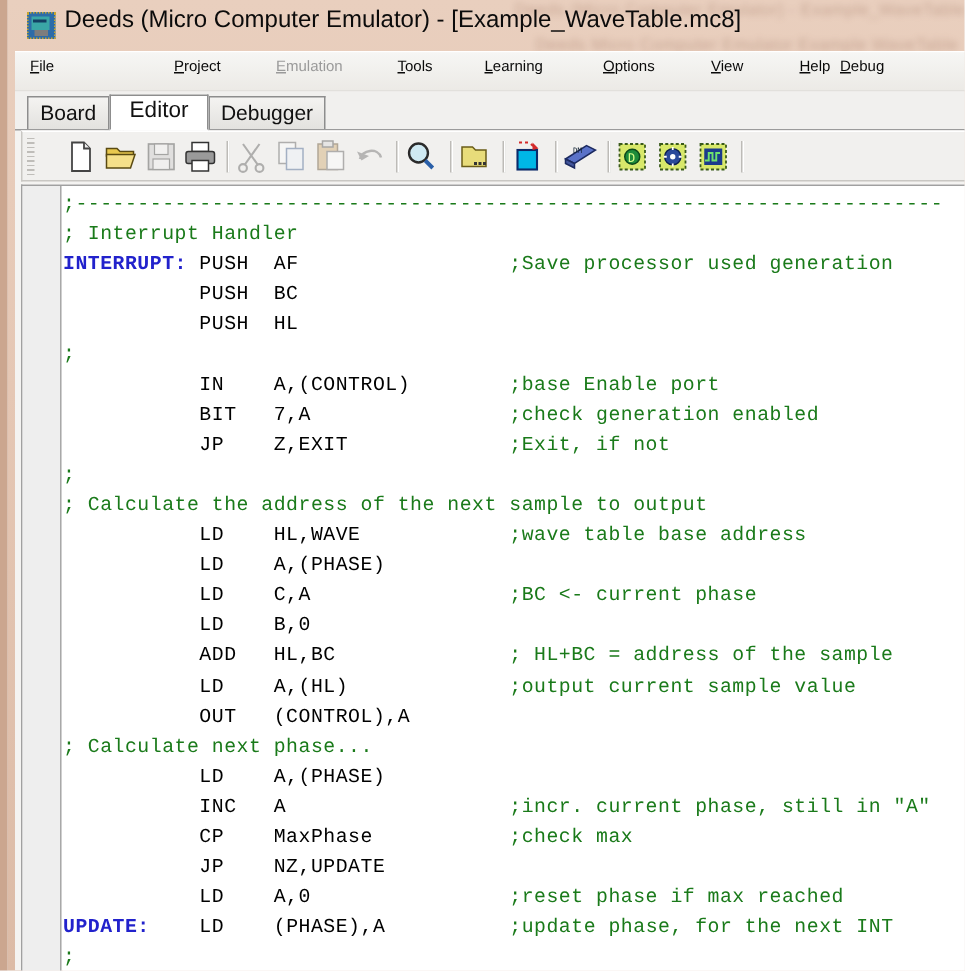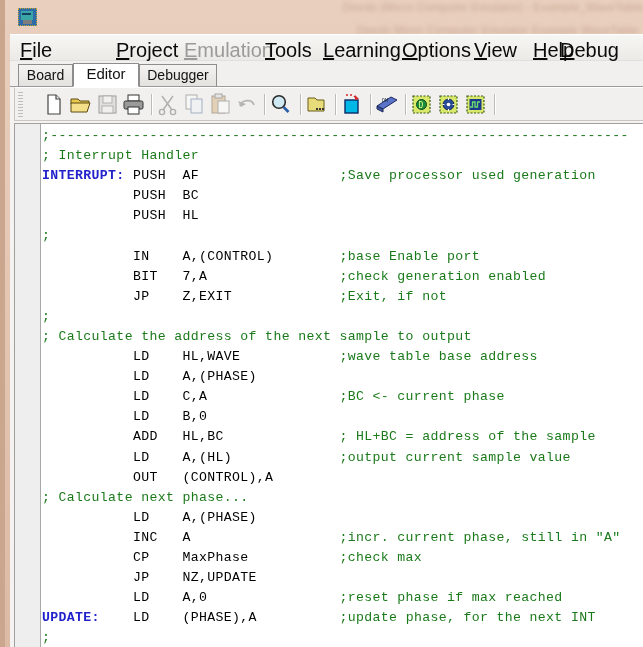--- a/index.html
+++ b/index.html
@@ -57,21 +57,21 @@
 
   
   #menubar{
     position:absolute;left:0;top:0;width:638px;height:26px;
     background:linear-gradient(to bottom,#f6f6f4 0%,#eceae6 100%);
     border-bottom:1px solid #e2e0dc;
     box-sizing:border-box;
   }
   .menu-item{
     position:absolute;top:3px;
-    font-size:20px;color:#0a0a0a;
+    font-size:10px;color:#0a0a0a;
     padding:1px 2px;
     white-space:nowrap;
     cursor:default;
   }
   .menu-item.disabled{color:#9a9a9a;}
   .menu-item .u{text-decoration:underline;}
 
   
   #tabstrip{
     position:absolute;left:0;top:26px;width:638px;height:26px;
@@ -162,20 +162,21 @@
 
   <div id="titlebar">
     <div class="glass-ghost" id="ghost1">Deeds (Micro Computer Emulator) - Example_WaveTable.png</div>
     <div class="glass-ghost" id="ghost2">Deeds Micro Computer Emulator Example WaveTable</div>
 
     <div id="app-icon">
       <div class="scr"></div>
         <div class="scr2"></div>
         <div class="base"></div>
     </div>
+    <div id="title-text">Deeds (Micro Computer Emulator) - [Example_WaveTable.mc8]</div>
   </div>
 
   <div id="client">
 
     <div id="menubar">
         <div class="menu-item" style="left: 8px;"><span class="u">F</span><span>ile</span></div>
         <div class="menu-item" style="left: 57px; margin-top: 47px;"><span class="u">E</span><span>dit</span></div>
         <div class="menu-item" style="left: 104px;"><span class="u">P</span><span>roject</span></div>
         <div class="menu-item disabled" style="left: 172px;"><span class="u">E</span><span>mulation</span></div>
         <div class="menu-item" style="left: 253px;"><span class="u">T</span><span>ools</span></div>

